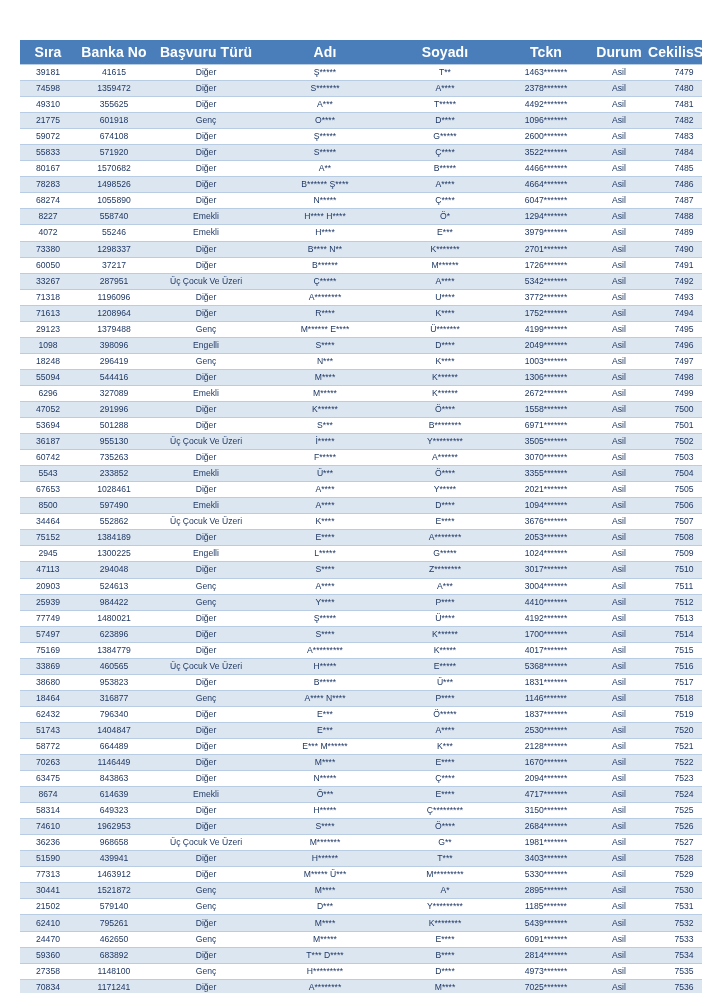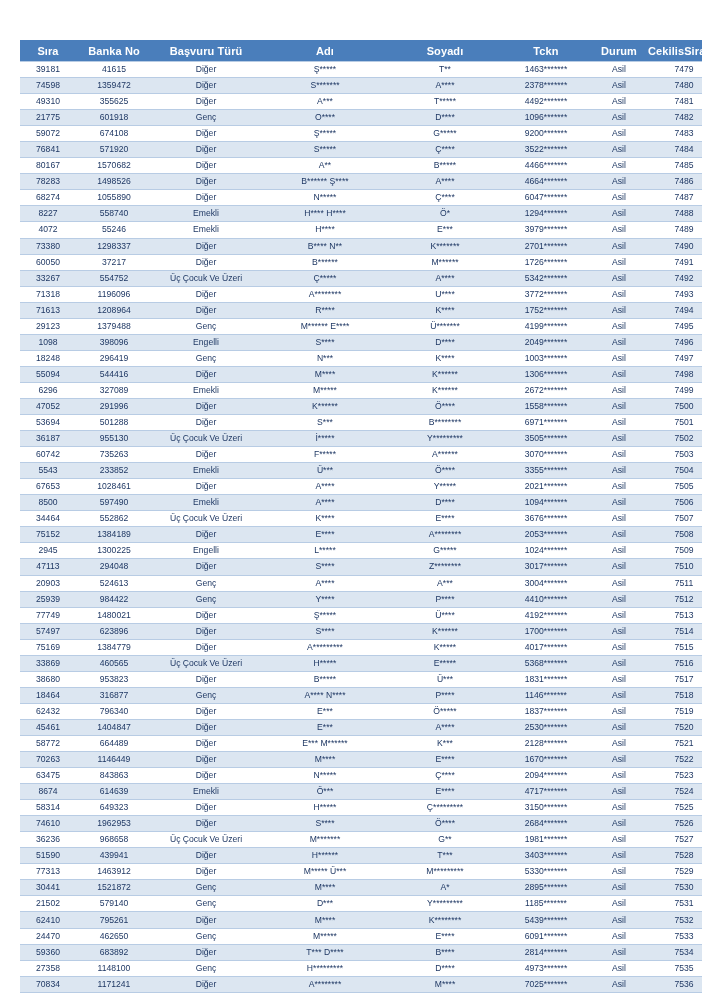--- a/index.html
+++ b/index.html
@@ -25,21 +25,21 @@
     width: 662px;
     border-collapse: collapse;
     table-layout: fixed;
     font-size: 8.6px;
     color: #1f3864;
   }
   table.results thead th {
     background: #4a7ebb;
     color: #ffffff;
     font-weight: bold;
-    font-size: 11px;
+    font-size: 14px;
     text-align: center;
     padding: 4px 2px 4px 2px;
     height: 13px;
     border: none;
     letter-spacing: 0.1px;
   }
   table.results tbody td {
     text-align: center;
     padding: 1px 2px;
     height: 13.05px;
@@ -133,26 +133,26 @@
           <td>1096*******</td>
           <td>Asil</td>
           <td>7482</td>
         </tr>
         <tr class="odd">
           <td>59072</td>
           <td>674108</td>
           <td>Diğer</td>
           <td>Ş*****</td>
           <td>G*****</td>
-          <td>9200*******</td>
+          <td>2600*******</td>
           <td>Asil</td>
           <td>7483</td>
         </tr>
         <tr class="even">
-          <td>76841</td>
+          <td>55833</td>
           <td>571920</td>
           <td>Diğer</td>
           <td>S*****</td>
           <td>Ç****</td>
           <td>3522*******</td>
           <td>Asil</td>
           <td>7484</td>
         </tr>
         <tr class="odd">
           <td>80167</td>
@@ -219,21 +219,21 @@
           <td>37217</td>
           <td>Diğer</td>
           <td>B******</td>
           <td>M******</td>
           <td>1726*******</td>
           <td>Asil</td>
           <td>7491</td>
         </tr>
         <tr class="even">
           <td>33267</td>
-          <td>554752</td>
+          <td>287951</td>
           <td>Üç Çocuk Ve Üzeri</td>
           <td>Ç*****</td>
           <td>A****</td>
           <td>5342*******</td>
           <td>Asil</td>
           <td>7492</td>
         </tr>
         <tr class="odd">
           <td>71318</td>
           <td>1196096</td>
@@ -498,21 +498,21 @@
           <td>62432</td>
           <td>796340</td>
           <td>Diğer</td>
           <td>E***</td>
           <td>Ö*****</td>
           <td>1837*******</td>
           <td>Asil</td>
           <td>7519</td>
         </tr>
         <tr class="even">
-          <td>45461</td>
+          <td>51743</td>
           <td>1404847</td>
           <td>Diğer</td>
           <td>E***</td>
           <td>A****</td>
           <td>2530*******</td>
           <td>Asil</td>
           <td>7520</td>
         </tr>
         <tr class="odd">
           <td>58772</td>

